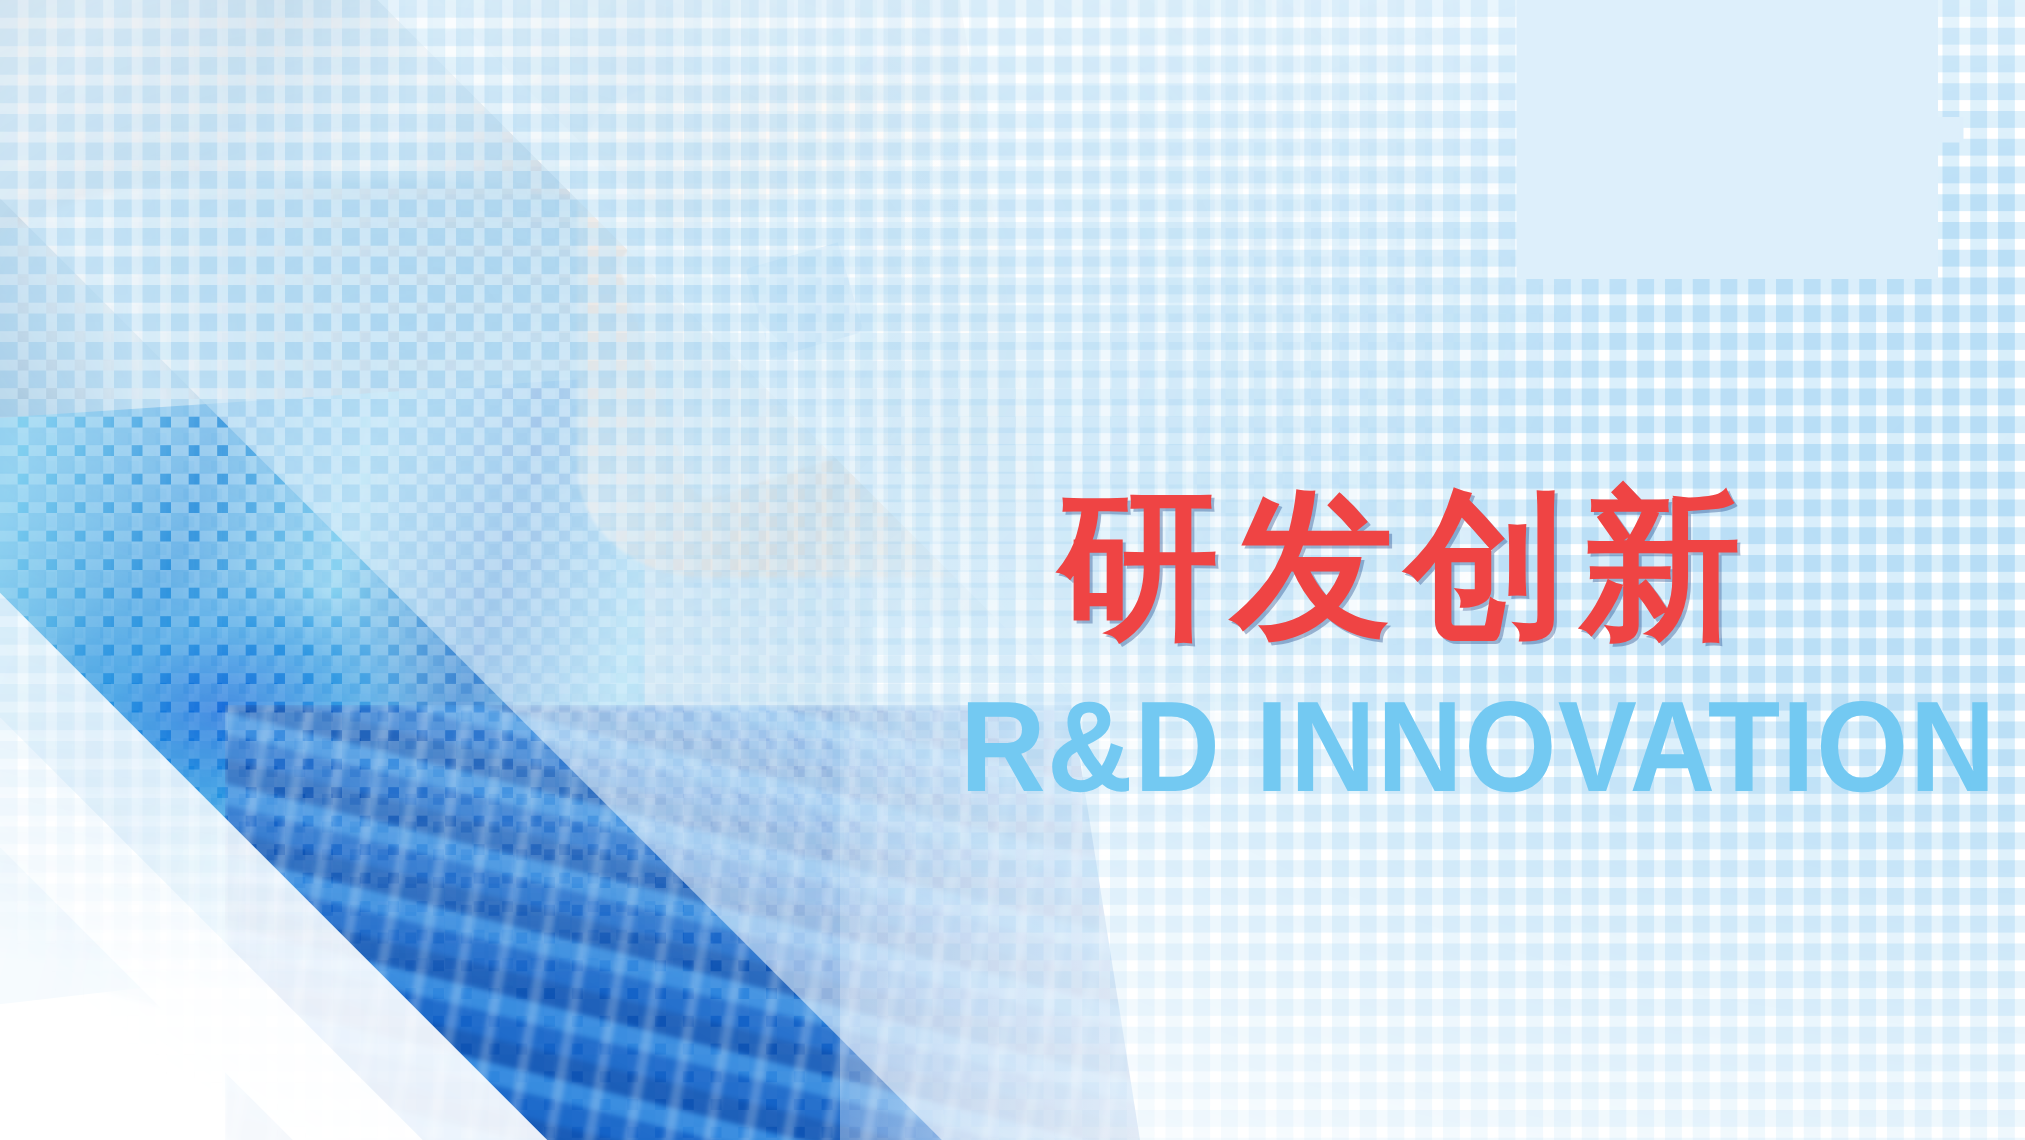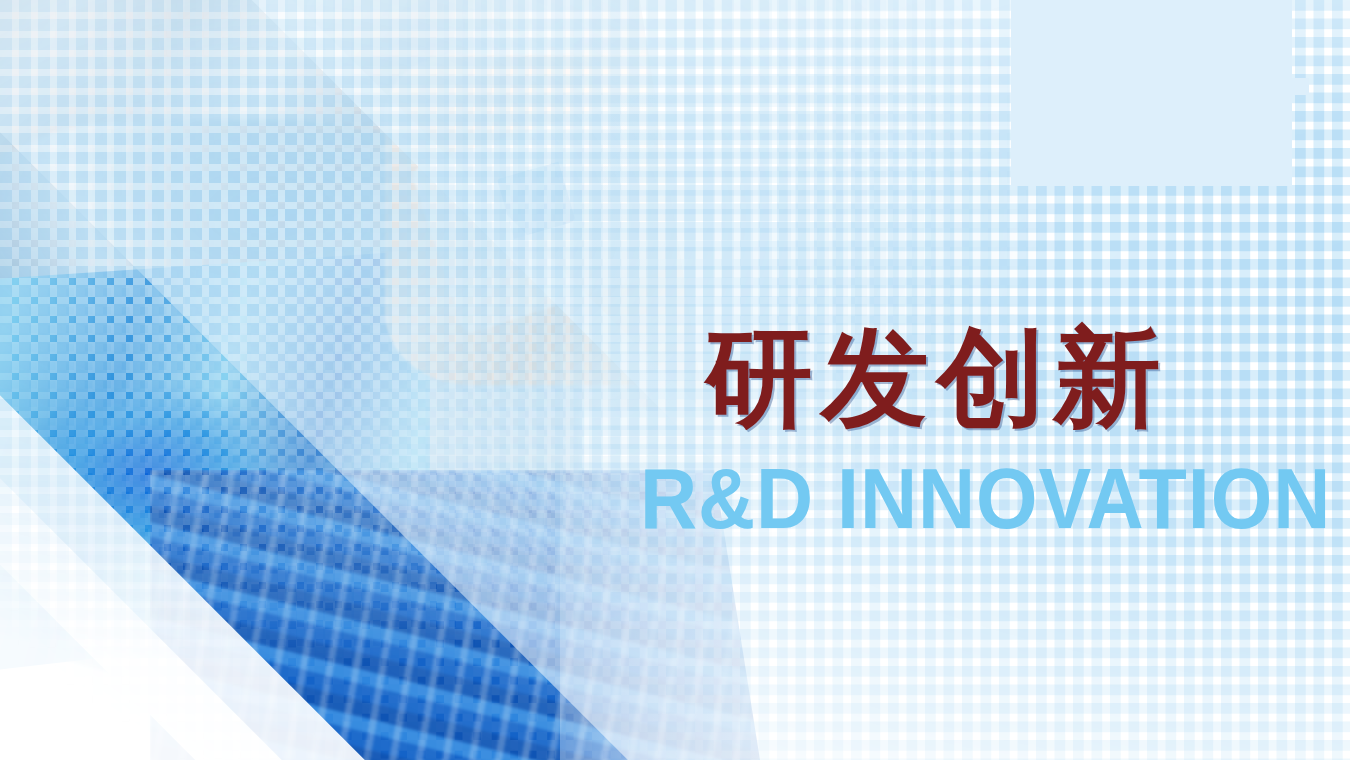--- a/index.html
+++ b/index.html
@@ -128,21 +128,21 @@
     position:absolute;left:1292px;top:78px;width:17px;height:17px;background:#ddeffb;
   }
 
   
   #headline{
     position:absolute;left:705px;top:322px;
     font-family:"DejaVu Sans","Liberation Sans",sans-serif;
     font-weight:700;
     font-size:108px;line-height:112px;
     letter-spacing:8px;
-    color:#7f1d1d;
+    color:#ef4444;
     white-space:nowrap;
     text-shadow:2px 2px 0 rgba(20,60,130,.35);
   }
   #subtitle{
     position:absolute;left:640px;top:455px;
     font-family:"Liberation Sans",sans-serif;
     font-weight:700;
     font-size:86px;line-height:86px;
     letter-spacing:1px;
     color:#73c9f2;

